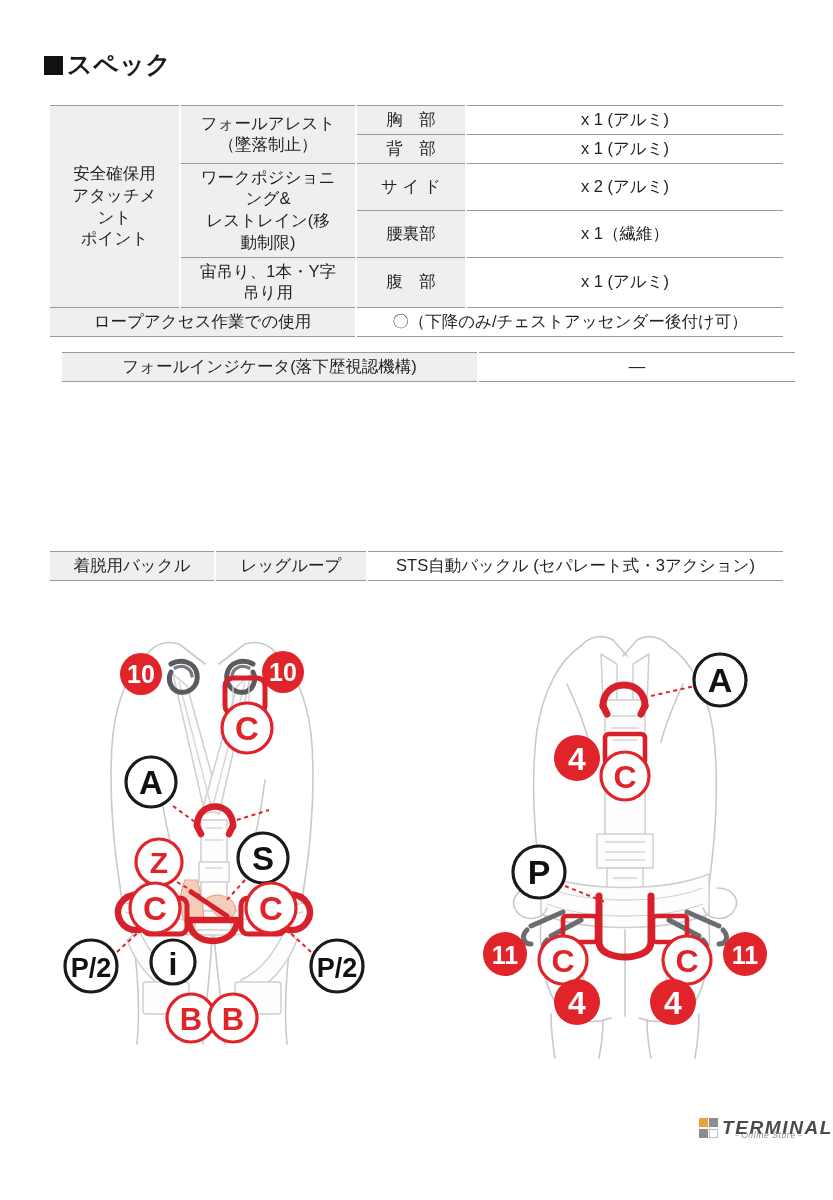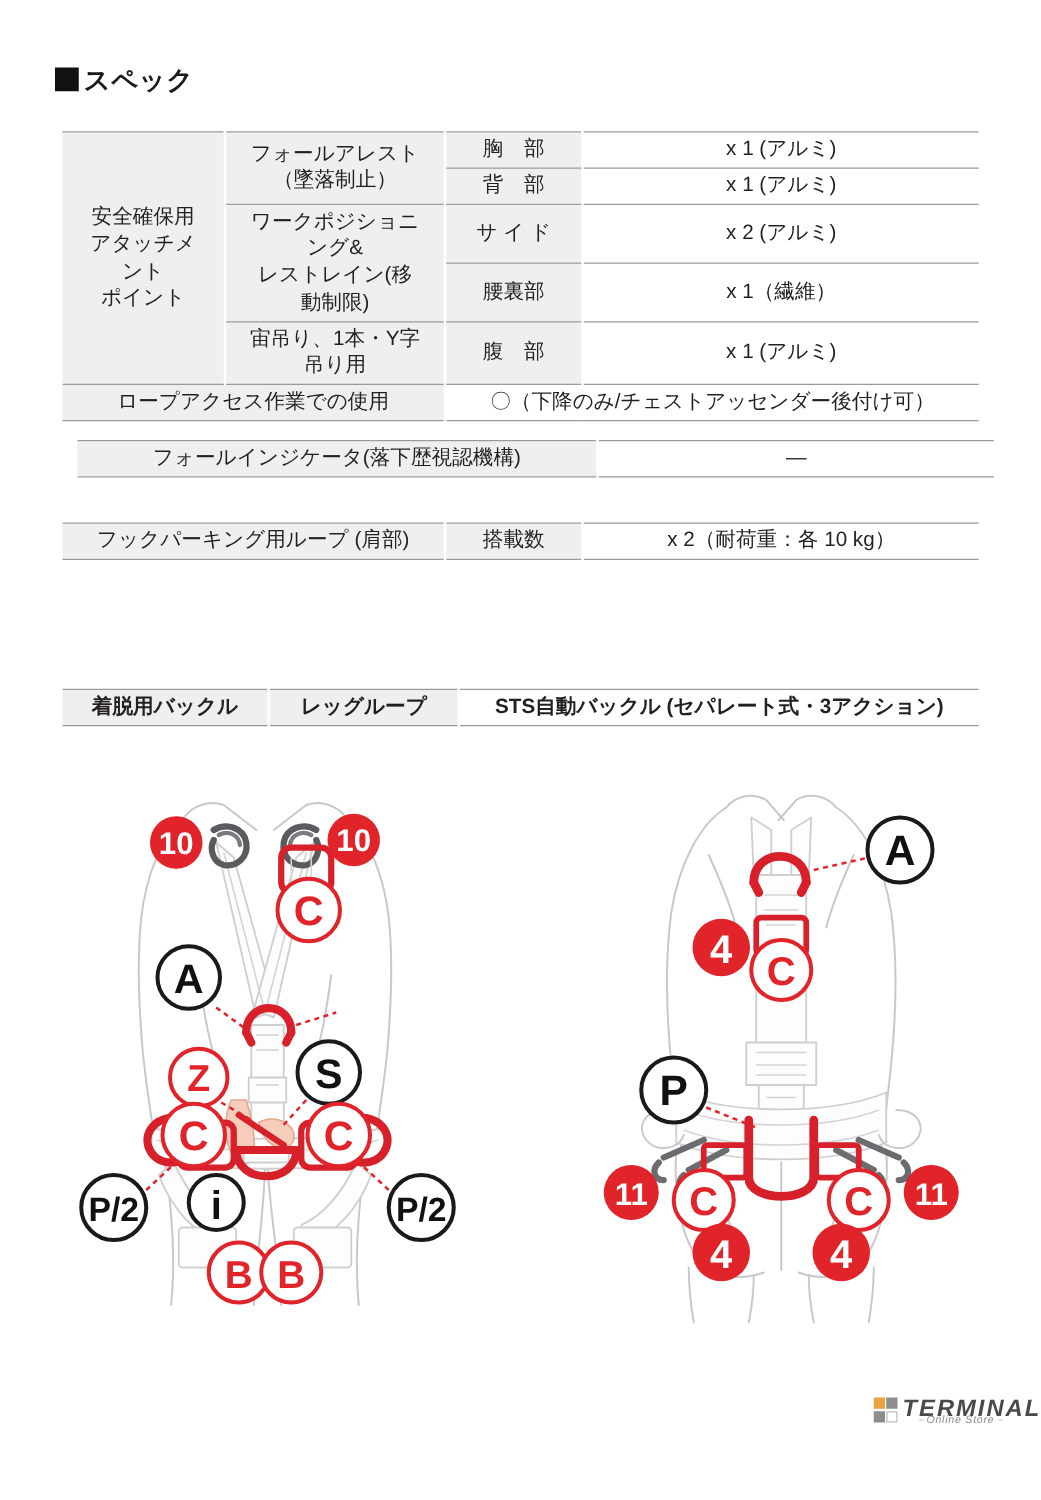--- a/index.html
+++ b/index.html
@@ -12,21 +12,21 @@
     position: relative;
     font-family: "Liberation Sans", "DejaVu Sans", sans-serif;
     color: #231f20;
     overflow: hidden;
   }
 
   
   .page-heading {
     position: absolute;
     left: 44px; top: 52px;
-    font-size: 21px;
+    font-size: 25px;
     font-weight: bold;
     letter-spacing: 0.5px;
     line-height: 1;
     color: #1a1a1a;
     white-space: nowrap;
   }
   .page-heading .sq {
     display: inline-block;
     width: 19px; height: 19px;
     background: #111;
@@ -53,21 +53,21 @@
     color: #231f20;
   }
   td.shade { background: #efefef; }
   td.white { background: #ffffff; }
   .vline-l { border-left: 2px solid #ffffff; }
 
   
   #table-attachment { top: 105px; }
   #table-indicator  { top: 352px; margin-left: 12px; }
   #table-loops      { top: 418px; }
-  #table-buckle     { top: 551px; font-weight: bold; }
+  #table-buckle     { top: 551px; }
 
   
   .illustrations {
     position: absolute;
     left: 0; top: 630px;
     width: 833px; height: 430px;
   }
   .illo { position: absolute; top: 0; height: 430px; }
   #illo-front { left: 55px; width: 370px; }
   #illo-back  { left: 455px; width: 370px; }
@@ -182,25 +182,20 @@
 </div>
 
 <div class="spec-block" id="table-loops" style="top:418px;">
   <table class="spec">
     <colgroup>
         <col style="width:306px">
         <col style="width:110px">
         <col style="width:317px">
       </colgroup>
     <tbody>
-      <tr>
-        <td class="shade">フックパーキング用ループ (肩部)</td>
-        <td class="shade vline-l">搭載数</td>
-        <td class="white vline-l">x 2（耐荷重：各 10 kg）</td>
-      </tr>
     </tbody>
   </table>
 </div>
 
 <div class="spec-block" id="table-buckle" style="top:551px;">
   <table class="spec">
     <colgroup>
         <col style="width:165px">
         <col style="width:152px">
         <col style="width:416px">

